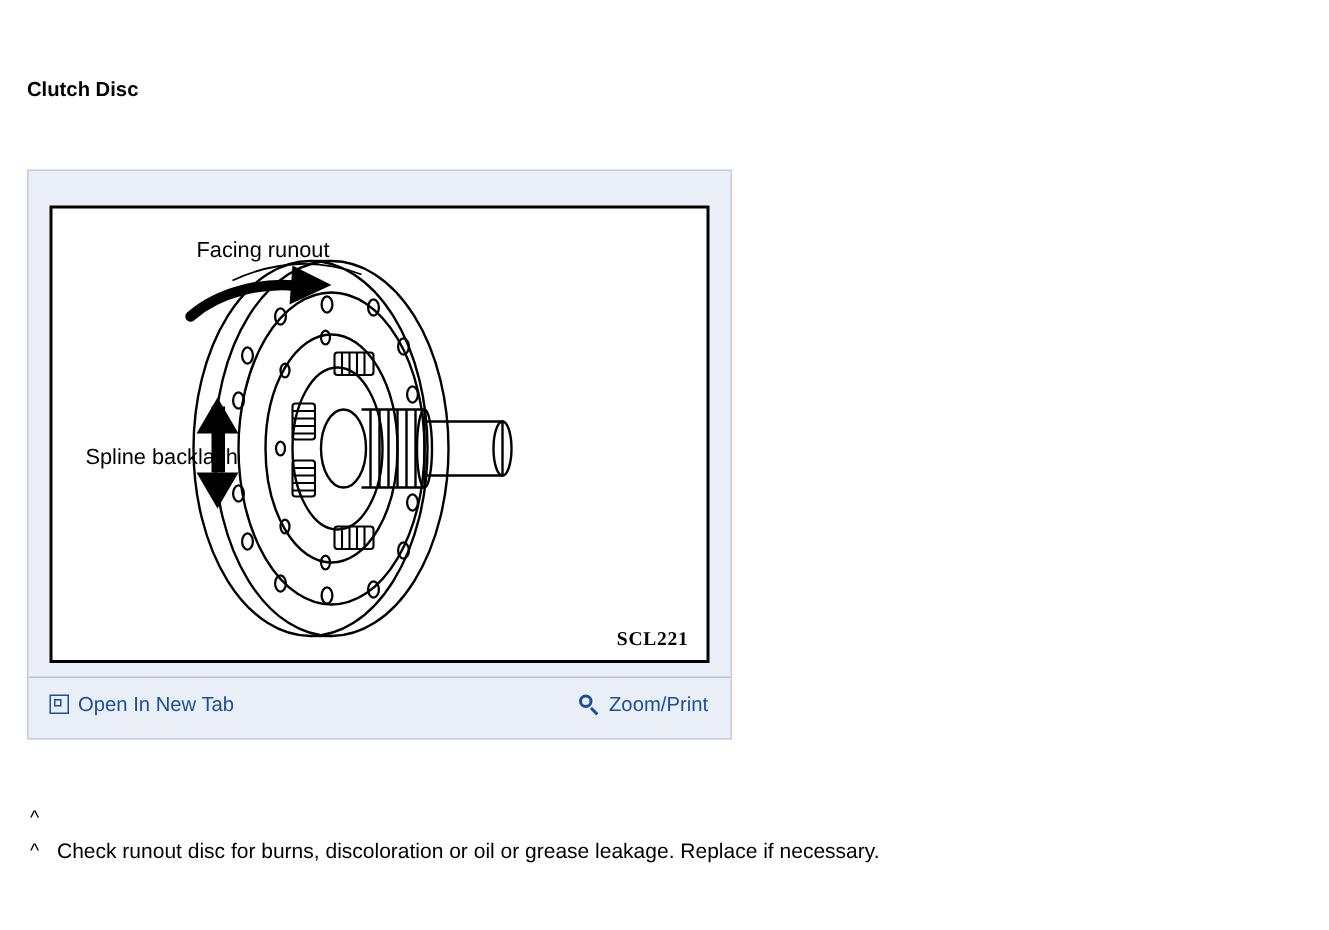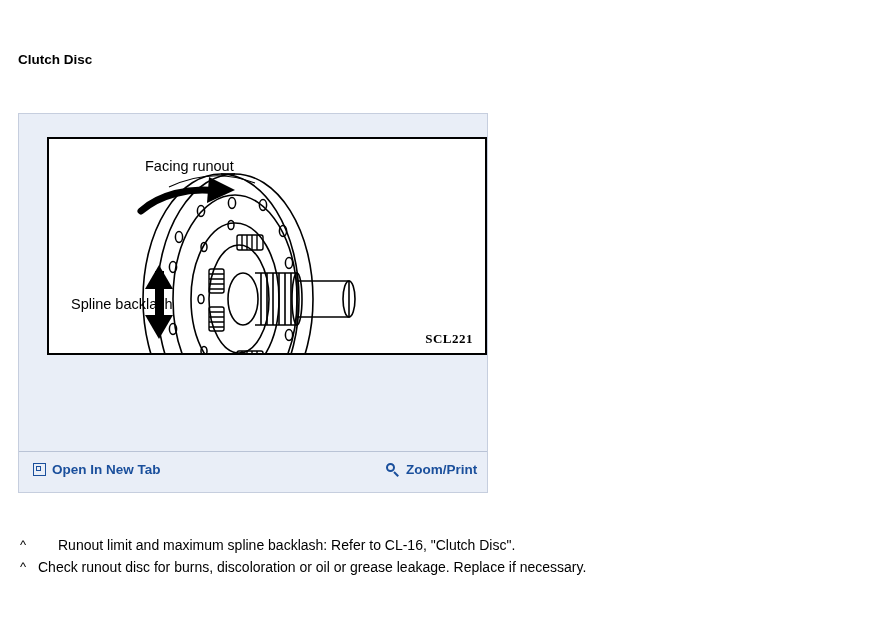--- a/index.html
+++ b/index.html
@@ -43,24 +43,24 @@
     left: 18px;
     top: 113px;
     width: 470px;
     height: 380px;
     background: #e9eef7;
     border: 1px solid #c6cede;
     box-sizing: border-box;
   }
   .figure-image-box {
     position: absolute;
-    left: 28px;
+    left: 14px;
     top: 23px;
     width: 440px;
-    height: 218px;
+    height: 305px;
     background: #ffffff;
     border: 2px solid #000000;
     box-sizing: border-box;
     overflow: hidden;
   }
   .figure-svg {
     position: absolute;
     left: 0;
     top: 0;
   }
@@ -89,21 +89,20 @@
   }
   .tool-link {
     position: absolute;
     display: flex;
     align-items: center;
     gap: 6px;
     color: #1a4f9c;
     font-size: 13.5px;
     text-decoration: none;
     cursor: pointer;
-    font-weight: bold;
   }
   .tool-link .lbl { text-decoration: none; }
   .tool-open { left: 14px; top: 10px; }
   .tool-zoom { left: 367px; top: 10px; }
   .icon-newtab {
     width: 13px;
     height: 13px;
     border: 1.5px solid #1a4f9c;
     position: relative;
     display: inline-block;
@@ -272,21 +271,20 @@
         <span class="icon-zoom"></span>
         <span class="lbl">Zoom/Print</span>
       </a>
     </div>
   </div>
 
   <div class="body-text">
     <div class="bullet-row">
       <span class="bullet-mark">^</span>
       <span class="bullet-body">
-        <span class="bullet-cont">Runout limit and maximum spline backlash: Refer to CL-16, "Clutch Disc".</span>
       </span>
     </div>
     <div class="bullet-row">
       <span class="bullet-mark">^</span>
       <span class="bullet-body">Check runout disc for burns, discoloration or oil or grease leakage. Replace if necessary.</span>
     </div>
   </div>
 
 </div>
 

